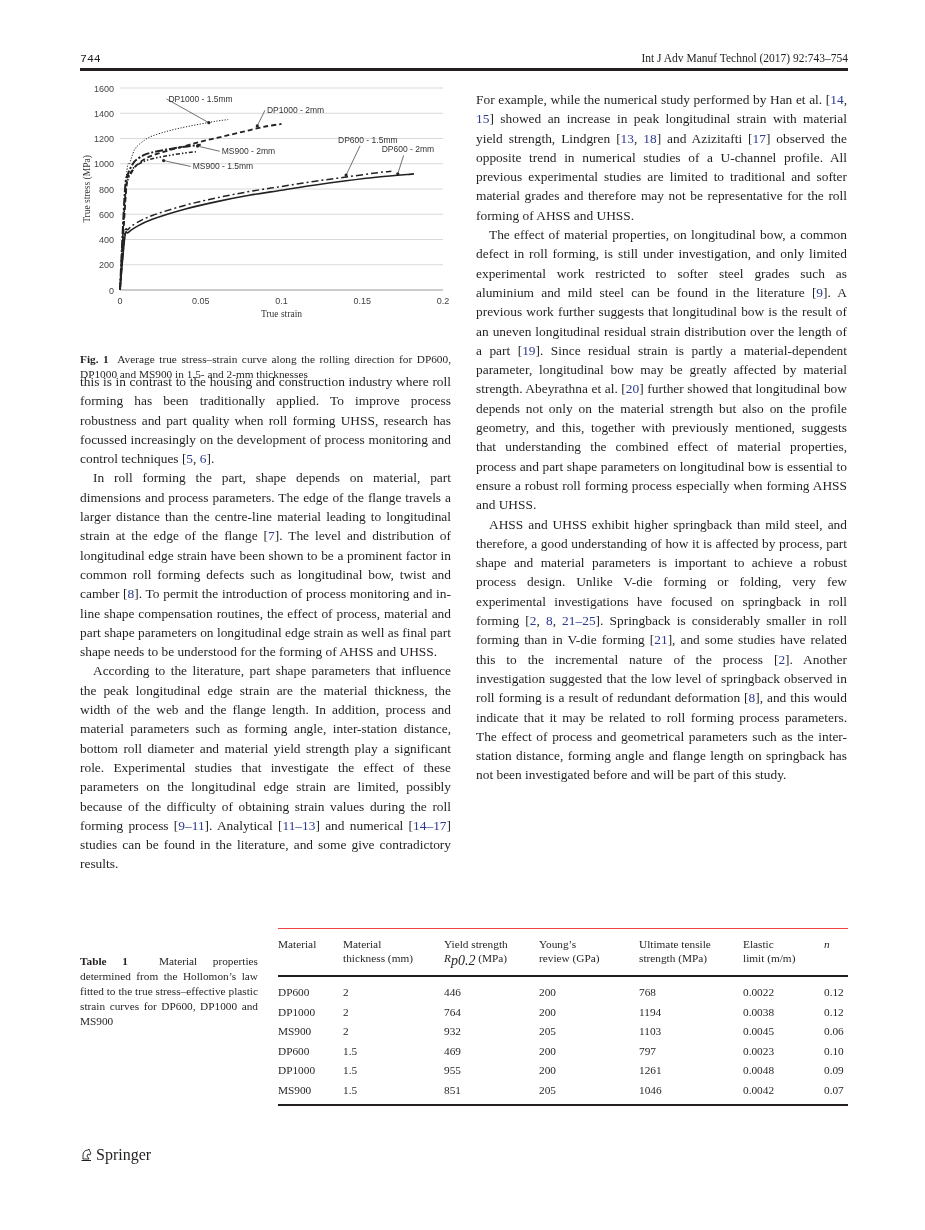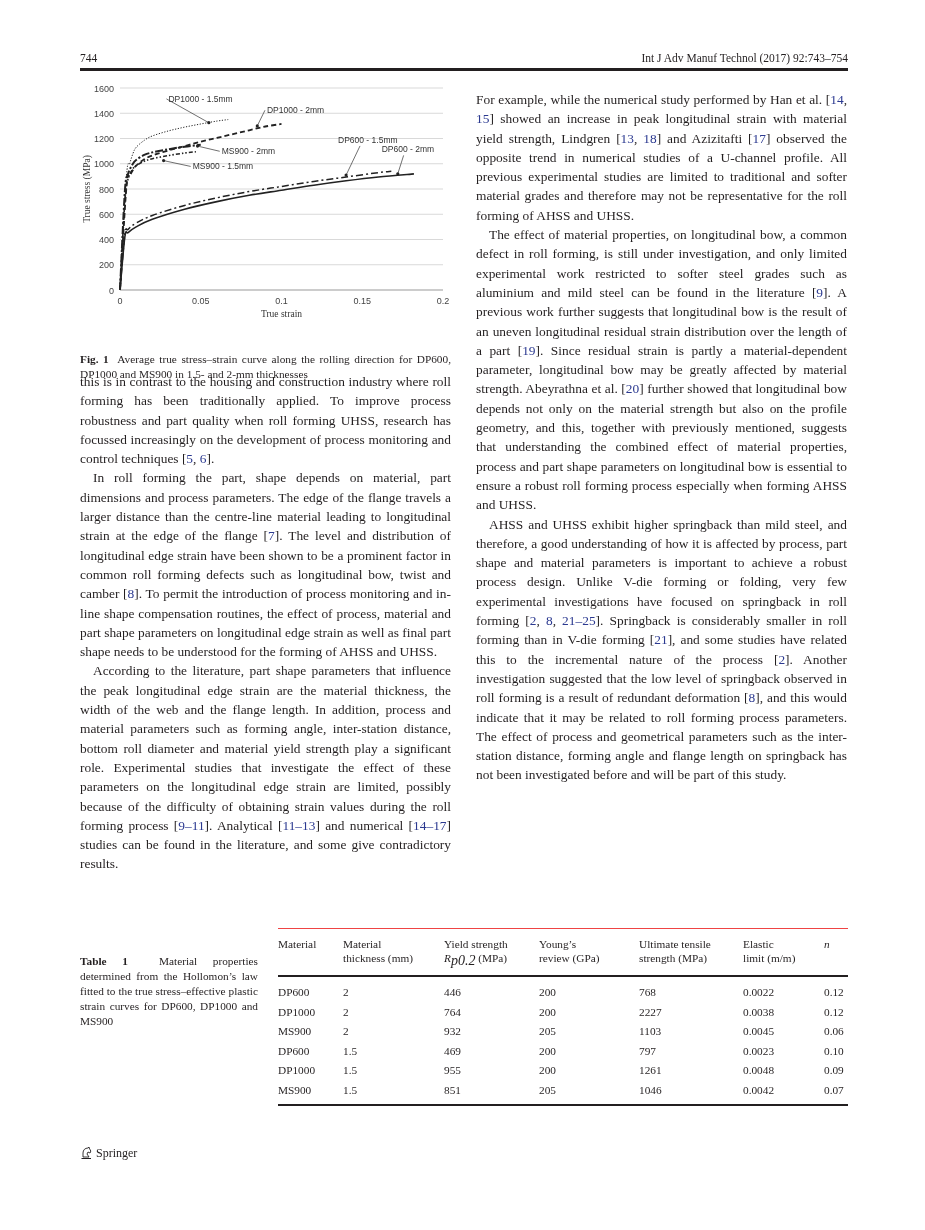--- a/index.html
+++ b/index.html
@@ -1,18 +1,18 @@
 <!DOCTYPE html>
 <html><head>
 <meta charset="utf-8">
 <style>
   html, body { margin: 0; padding: 0; background: #ffffff; }
   body { width: 925px; height: 1230px; position: relative; font-family: "Liberation Serif", serif; color: #231f20; overflow: hidden; }
   .abs { position: absolute; }
-  .header-left { left: 80px; top: 52px; font-size: 11.5px; }
+  .header-left { left: 80px; top: 52px; font-size: 11.5px; font-family: Liberation Mono, monospace; }
   .header-right { right: 77px; top: 52px; font-size: 11.5px; }
   .header-rule { left: 80px; top: 68px; width: 768px; height: 3px; background: #231f20; }
 
   #figure { left: 78px; top: 78px; width: 380px; height: 245px; }
   #figure svg text { font-family: "Liberation Sans", sans-serif; }
 
   .caption { font-size: 11.3px; line-height: 15px; text-align: justify; margin-top: 28px; }
   .fig-caption { left: 80px; top: 324px; width: 371px; }
   .cap-label { font-weight: bold; }
 
@@ -28,21 +28,21 @@
   table { border-collapse: collapse; width: 570px; font-size: 11.3px; font-family: "Liberation Serif", serif; }
   thead tr { border-top: 1px solid #ef4444; border-bottom: 2px solid #231f20; }
   tbody tr:last-child { border-bottom: 2px solid #231f20; }
   th { font-weight: normal; text-align: left; vertical-align: top; padding: 8px 0 7px 0; line-height: 14px; }
   td { padding: 0; height: 19.5px; line-height: 19.5px; }
   tbody tr:first-child td { padding-top: 6px; }
   tbody tr:last-child td { padding-bottom: 4px; }
   .c1 { width: 65px; } .c2 { width: 101px; } .c3 { width: 95px; } .c4 { width: 100px; } .c5 { width: 104px; } .c6 { width: 81px; } .c7 { width: 24px; }
   .italic { font-style: italic; }
 
-  .footer { left: 80px; top: 1146px; font-size: 12px; display: flex; align-items: flex-start; gap: 3px; font-family: "Liberation Serif", serif; }
+  .footer { left: 80px; top: 1146px; font-size: 16px; display: flex; align-items: center; gap: 3px; font-family: "Liberation Serif", serif; }
 </style>
 </head>
 <body>
 
 <div class="abs header-left">744</div>
 <div class="abs header-right">Int J Adv Manuf Technol (2017) 92:743–754</div>
 <div class="abs header-rule"></div>
 
 <div class="abs" id="figure">
   <svg id="chart" width="380" height="245">
@@ -140,21 +140,21 @@
           <td>200</td>
           <td>768</td>
           <td>0.0022</td>
           <td>0.12</td>
         </tr>
         <tr>
           <td>DP1000</td>
           <td>2</td>
           <td>764</td>
           <td>200</td>
-          <td>2227</td>
+          <td>1194</td>
           <td>0.0038</td>
           <td>0.12</td>
         </tr>
         <tr>
           <td>MS900</td>
           <td>2</td>
           <td>932</td>
           <td>205</td>
           <td>1103</td>
           <td>0.0045</td>

